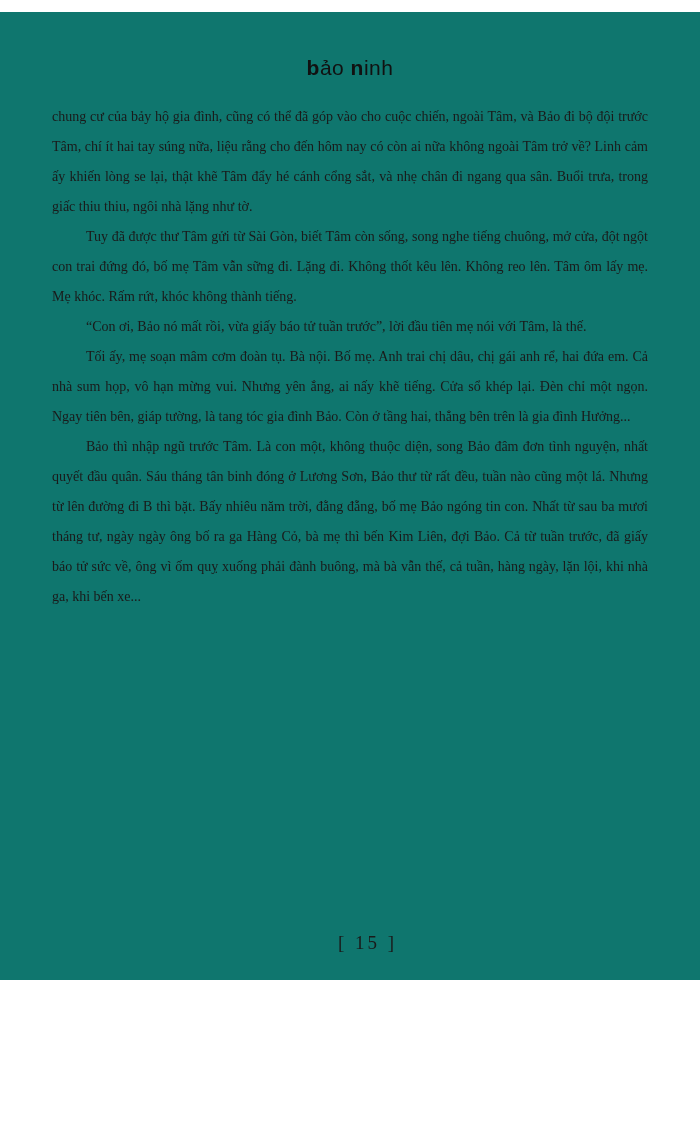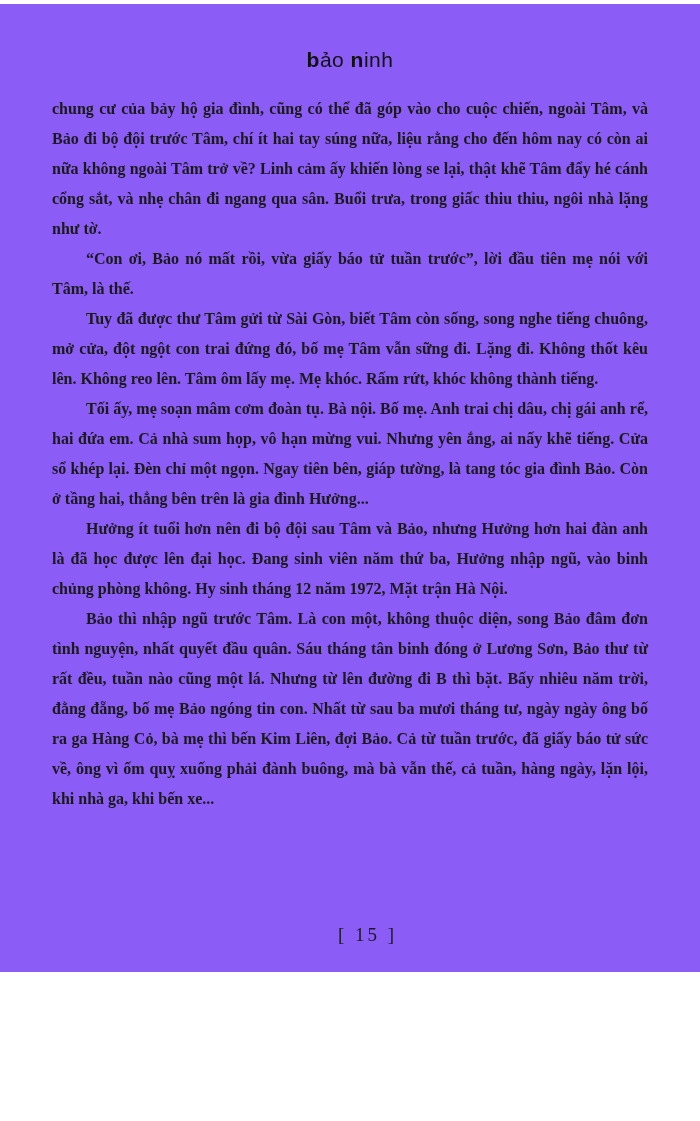--- a/index.html
+++ b/index.html
@@ -4,22 +4,22 @@
 <style>
   html, body {
     margin: 0;
     padding: 0;
     background: #ffffff;
   }
   .page {
     position: relative;
     width: 700px;
     height: 968px;
-    margin: 4px auto;
-    background: #8b5cf6;
+    margin: 12px auto;
+    background: #0f766e;
     color: #1a1a1a;
     font-family: "Liberation Serif", serif;
     overflow: hidden;
   }
   .running-header {
     position: absolute;
     top: 44px;
     left: 0;
     right: 0;
     text-align: center;
@@ -29,25 +29,24 @@
     color: #111111;
   }
   .rh-bold {
     font-weight: 700;
   }
   .body-text {
     position: absolute;
     top: 90px;
     left: 52px;
     width: 596px;
-    font-size: 16px;
+    font-size: 14px;
     line-height: 30px;
     text-align: justify;
     text-justify: inter-word;
-    font-weight: bold;
   }
   .body-text p {
     margin: 0;
     padding: 0;
   }
   .body-text p.indent {
     text-indent: 34px;
   }
   .folio {
     position: absolute;
@@ -65,22 +64,21 @@
 <body>
 
 <div class="page">
 
   <div class="running-header">
     <span class="rh-bold">b</span><span>ảo </span><span class="rh-bold">n</span><span>inh</span>
   </div>
 
   <div class="body-text">
       <p>chung cư của bảy hộ gia đình, cũng có thể đã góp vào cho cuộc chiến, ngoài Tâm, và Bảo đi bộ đội trước Tâm, chí ít hai tay súng nữa, liệu rằng cho đến hôm nay có còn ai nữa không ngoài Tâm trở về? Linh cảm ấy khiến lòng se lại, thật khẽ Tâm đẩy hé cánh cổng sắt, và nhẹ chân đi ngang qua sân. Buổi trưa, trong giấc thiu thiu, ngôi nhà lặng như tờ.</p>
+      <p class="indent">Tuy đã được thư Tâm gửi từ Sài Gòn, biết Tâm còn sống, song nghe tiếng chuông, mở cửa, đột ngột con trai đứng đó, bố mẹ Tâm vẫn sững đi. Lặng đi. Không thốt kêu lên. Không reo lên. Tâm ôm lấy mẹ. Mẹ khóc. Rấm rứt, khóc không thành tiếng.</p>
       <p class="indent">“Con ơi, Bảo nó mất rồi, vừa giấy báo tử tuần trước”, lời đầu tiên mẹ nói với Tâm, là thế.</p>
-      <p class="indent">Tuy đã được thư Tâm gửi từ Sài Gòn, biết Tâm còn sống, song nghe tiếng chuông, mở cửa, đột ngột con trai đứng đó, bố mẹ Tâm vẫn sững đi. Lặng đi. Không thốt kêu lên. Không reo lên. Tâm ôm lấy mẹ. Mẹ khóc. Rấm rứt, khóc không thành tiếng.</p>
       <p class="indent">Tối ấy, mẹ soạn mâm cơm đoàn tụ. Bà nội. Bố mẹ. Anh trai chị dâu, chị gái anh rể, hai đứa em. Cả nhà sum họp, vô hạn mừng vui. Nhưng yên ắng, ai nấy khẽ tiếng. Cửa sổ khép lại. Đèn chỉ một ngọn. Ngay tiên bên, giáp tường, là tang tóc gia đình Bảo. Còn ở tầng hai, thẳng bên trên là gia đình Hưởng...</p>
-      <p class="indent">Hưởng ít tuổi hơn nên đi bộ đội sau Tâm và Bảo, nhưng Hưởng hơn hai đàn anh là đã học được lên đại học. Đang sinh viên năm thứ ba, Hưởng nhập ngũ, vào binh chủng phòng không. Hy sinh tháng 12 năm 1972, Mặt trận Hà Nội.</p>
       <p class="indent">Bảo thì nhập ngũ trước Tâm. Là con một, không thuộc diện, song Bảo đâm đơn tình nguyện, nhất quyết đầu quân. Sáu tháng tân binh đóng ở Lương Sơn, Bảo thư từ rất đều, tuần nào cũng một lá. Nhưng từ lên đường đi B thì bặt. Bấy nhiêu năm trời, đằng đẵng, bố mẹ Bảo ngóng tin con. Nhất từ sau ba mươi tháng tư, ngày ngày ông bố ra ga Hàng Cỏ, bà mẹ thì bến Kim Liên, đợi Bảo. Cả từ tuần trước, đã giấy báo tử sức về, ông vì ốm quỵ xuống phải đành buông, mà bà vẫn thế, cả tuần, hàng ngày, lặn lội, khi nhà ga, khi bến xe...</p>
     </div>
 
   <div class="folio">[ 15 ]</div>
 
 </div>
 
 </body></html>

